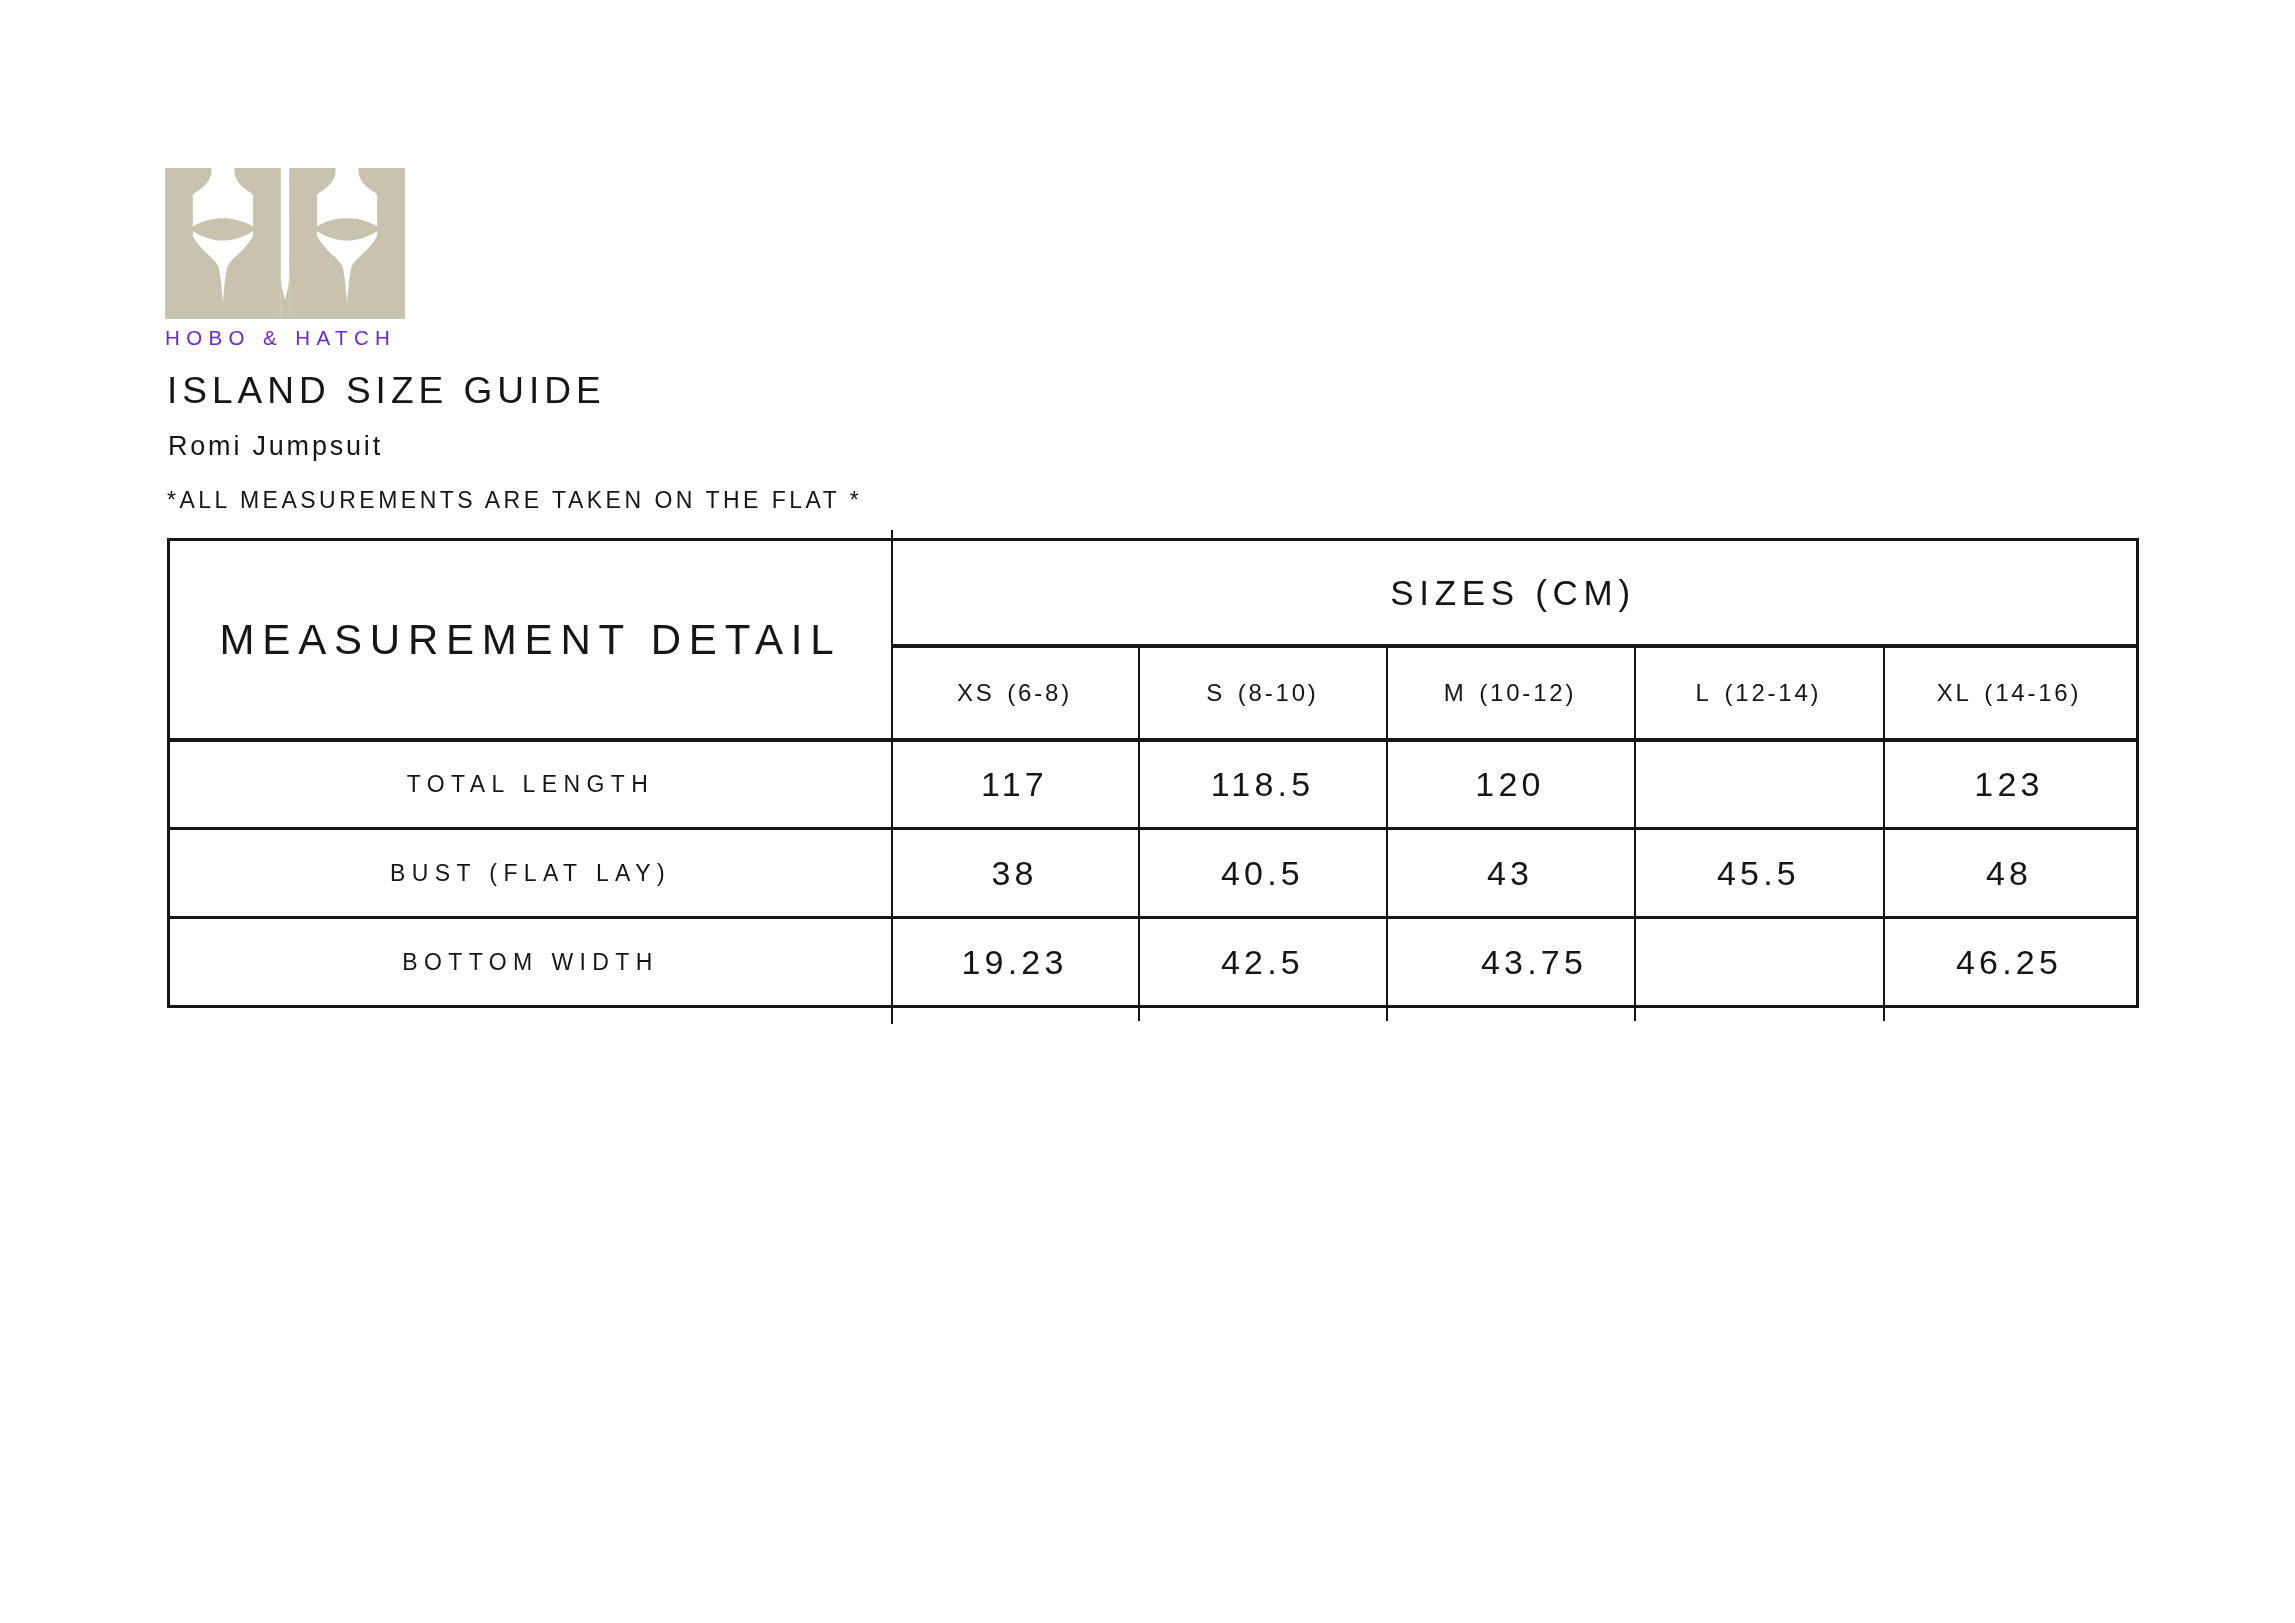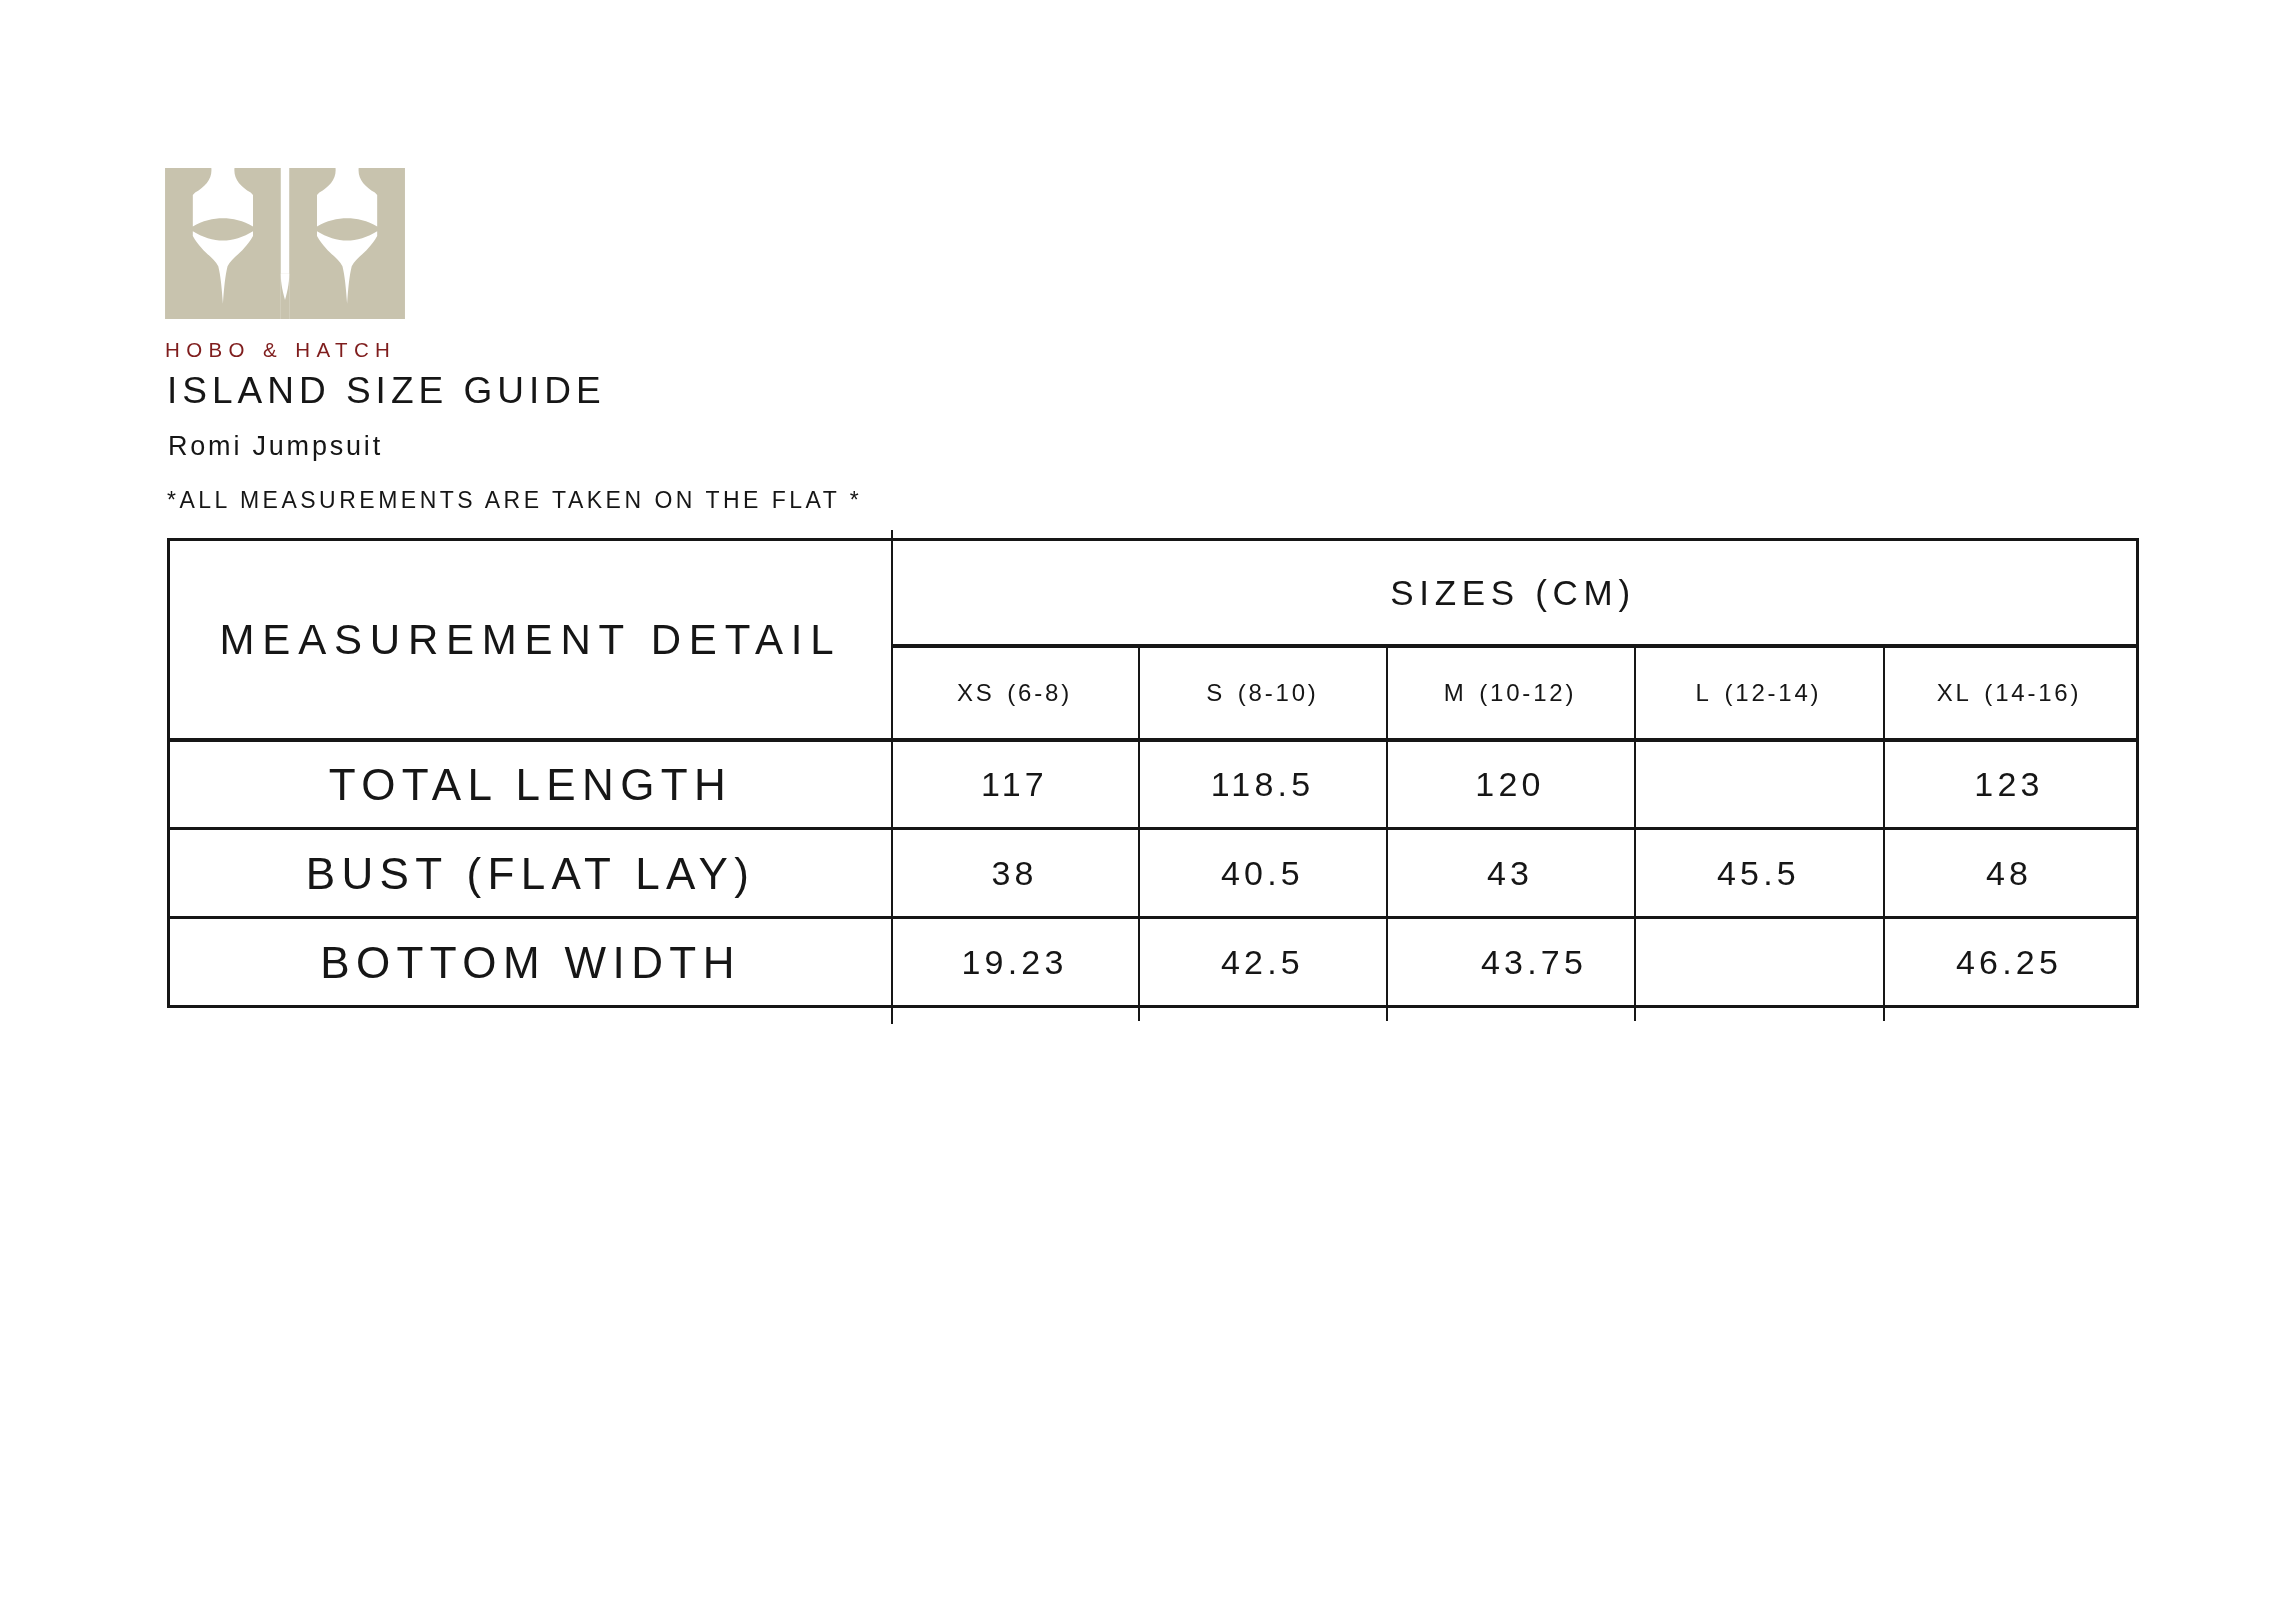--- a/index.html
+++ b/index.html
@@ -14,25 +14,25 @@
     font-family:"Liberation Sans", sans-serif;
     color:#161616;
     -webkit-font-smoothing:antialiased;
   }
   .abs{position:absolute;}
 
   
   .brand{left:165px;top:168px;width:240px;}
   .logo-svg{display:block;width:240px;height:151px;}
   .wordmark{
-    margin-top:19px;
+    margin-top:7px;
     font-size:20.5px;
     letter-spacing:6.4px;
     font-weight:400;
-    color:#7f1d1d;
+    color:#6d28d9;
     white-space:nowrap;
   }
 
   
   .title{
     left:167px;top:370px;
     font-size:37px;
     font-weight:500;
     letter-spacing:5px;
     white-space:nowrap;
@@ -69,21 +69,21 @@
   }
   .corner-cell{font-size:42px;letter-spacing:7.8px;font-weight:400;}
   .sizes-cell{font-size:35px;letter-spacing:5.7px;font-weight:400;}
   .subhead{
     flex-direction:row;
     gap:12.7px;
     font-size:24px;
     letter-spacing:2.8px;
     font-weight:400;
   }
-  .rowlabel{font-size:44px;letter-spacing:6.4px;font-weight:400;text-align:right;}
+  .rowlabel{font-size:23px;letter-spacing:6.4px;font-weight:400;text-align:right;}
   .val{font-size:34px;letter-spacing:4.2px;font-weight:400;}
 
   .vline{position:absolute;width:2.1px;background:#161616;}
   .hline{position:absolute;height:3.5px;background:#161616;}
 </style>
 </head>
 <body>
 
 <div class="abs brand">
   <svg class="logo-svg" viewBox="0 0 340 214" aria-hidden="true">

